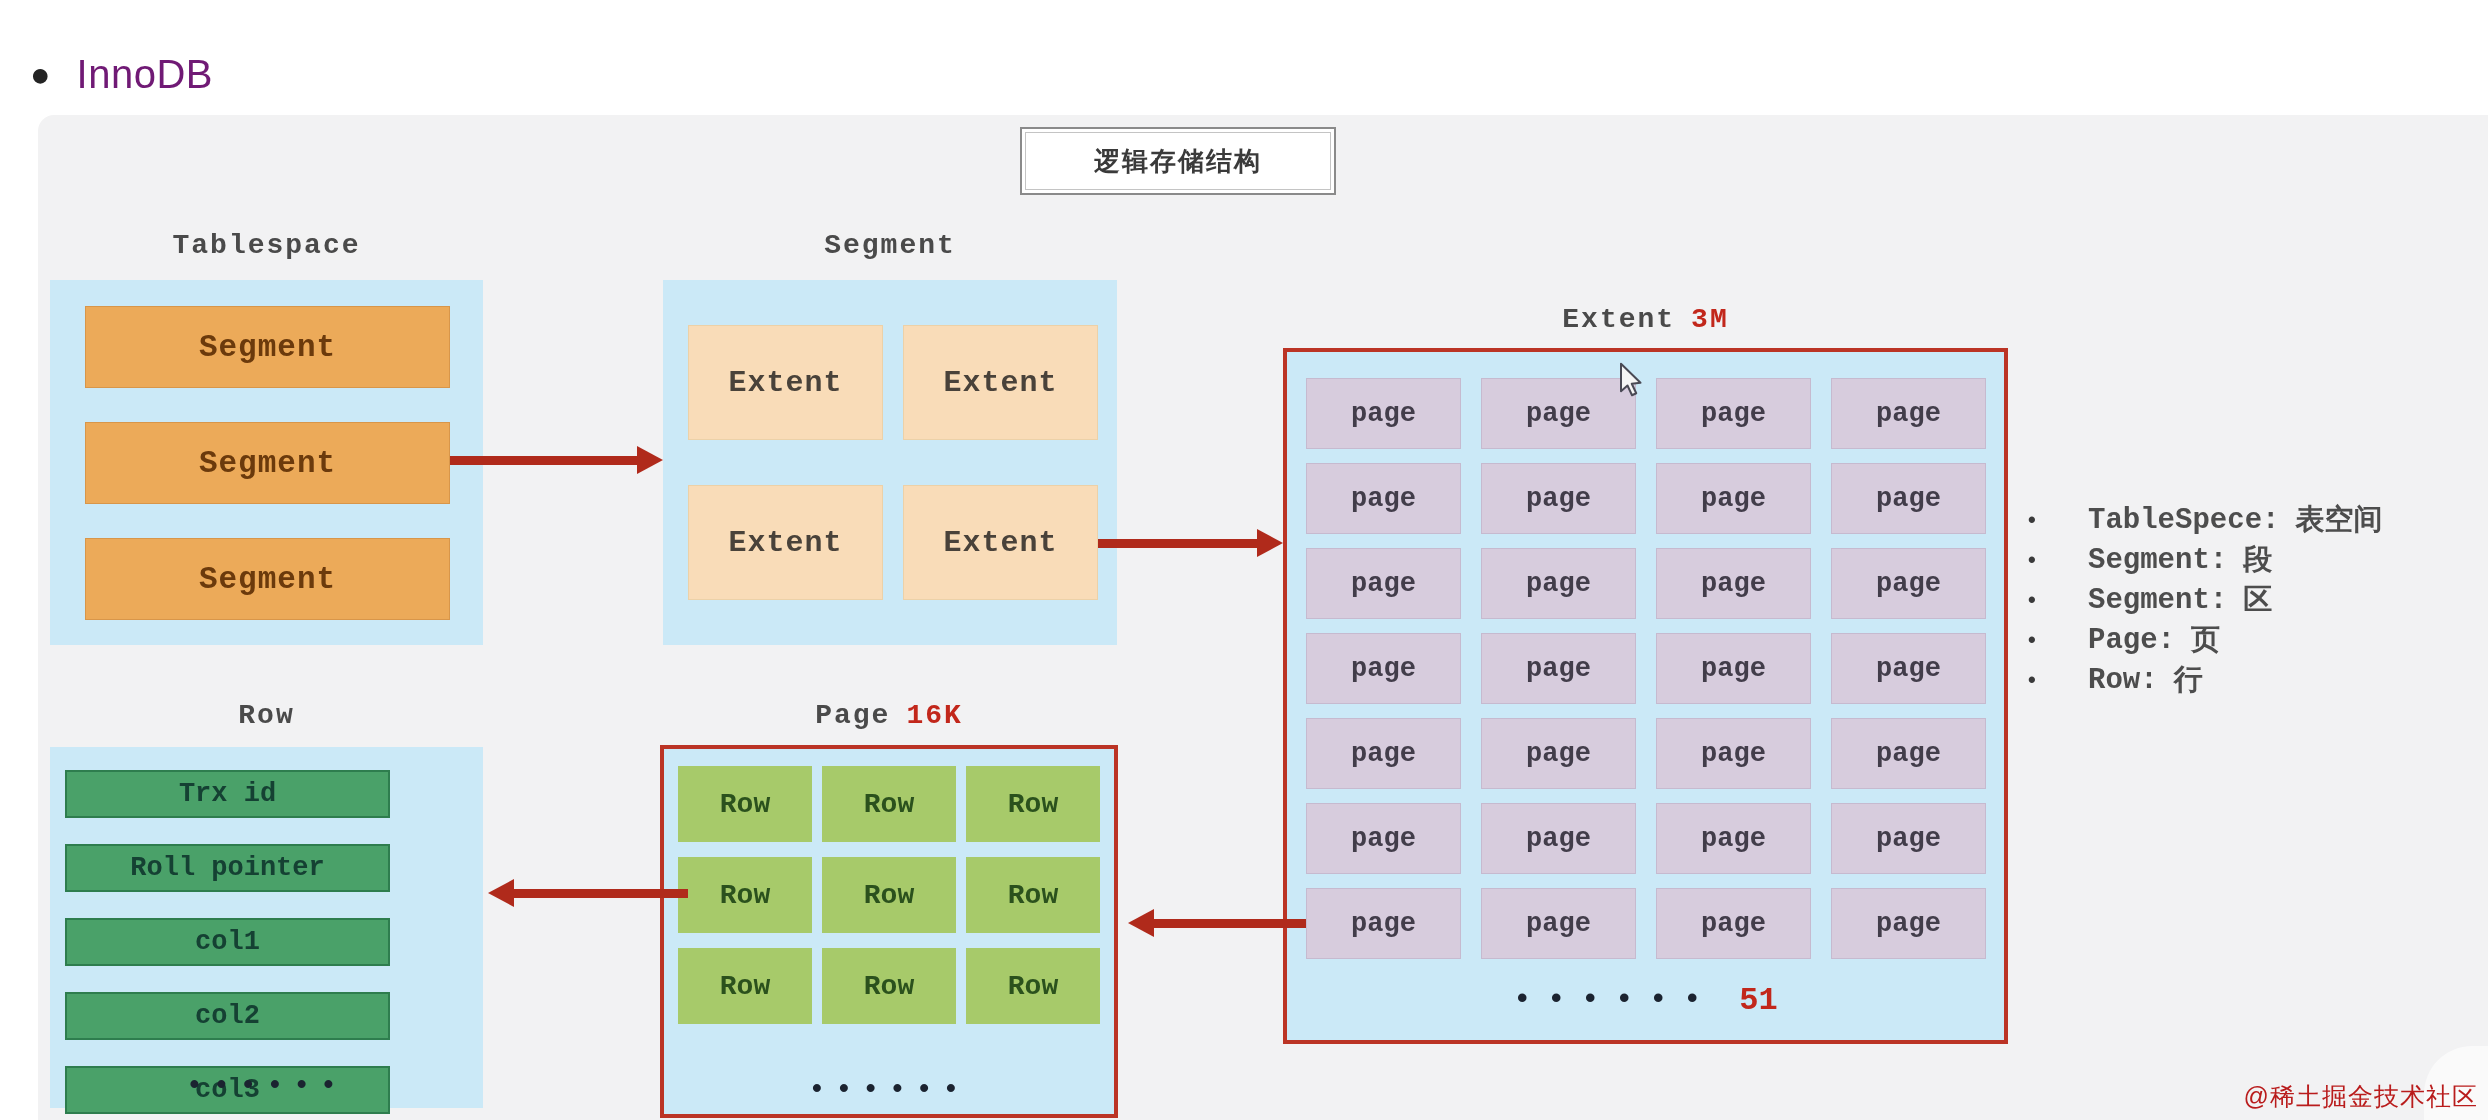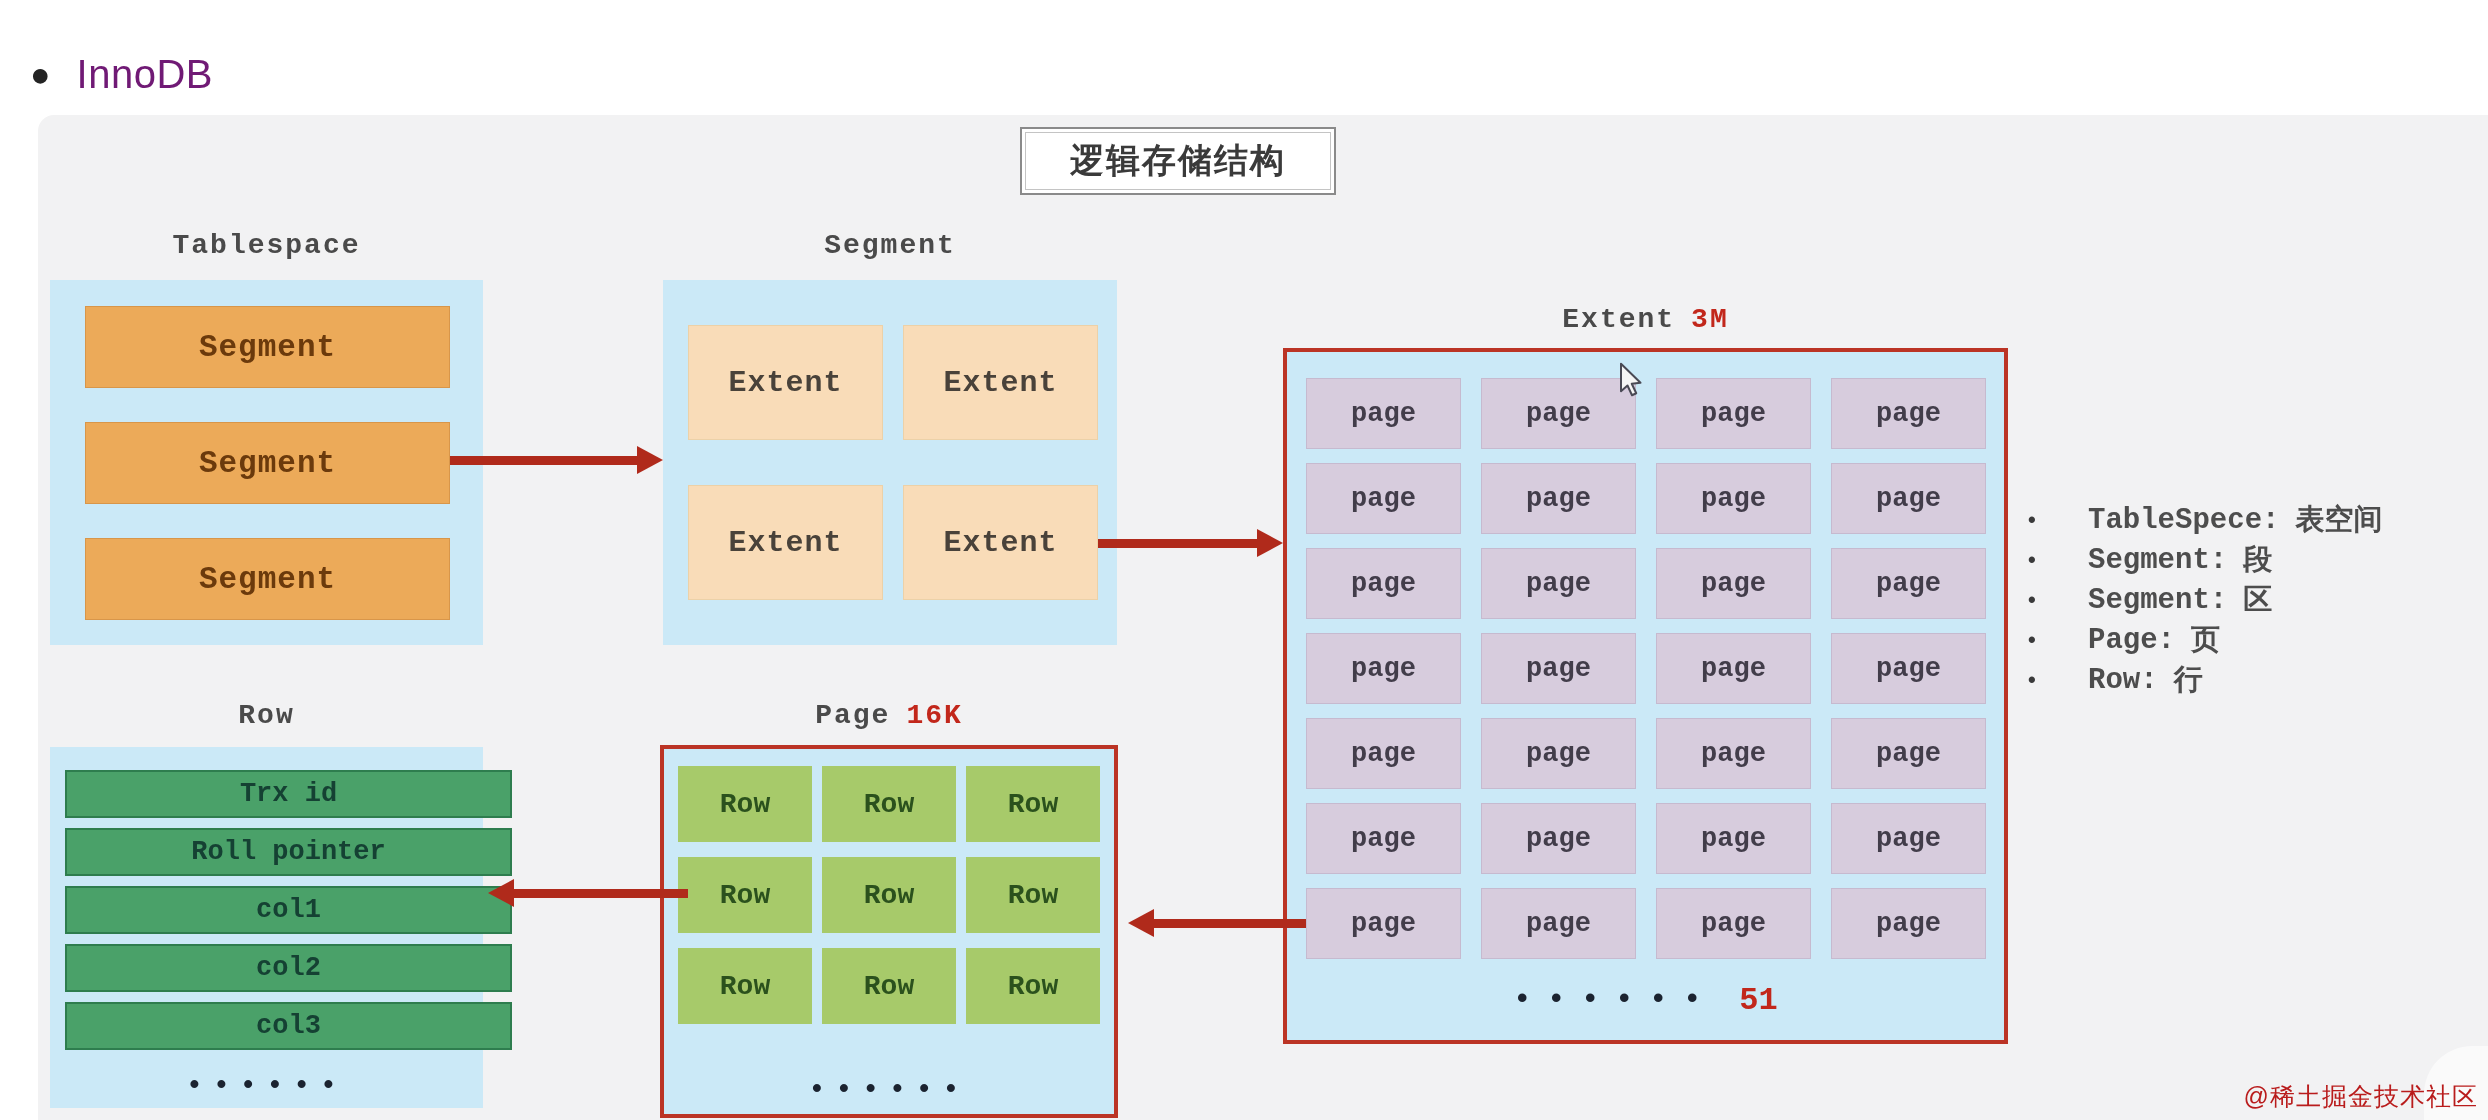--- a/index.html
+++ b/index.html
@@ -20,21 +20,21 @@
 
   .heading{position:absolute;left:30px;top:50px;display:flex;align-items:center;gap:26px}
   .heading-bullet{font-size:34px;line-height:1;color:#242424}
   .heading-title{font:400 40px/1.2 var(--sans);color:#701a75;letter-spacing:.5px}
 
   .panel{position:absolute;left:38px;top:115px;width:2450px;height:1005px;background:var(--panel-gray);border-radius:16px 0 0 0}
 
   .title-box{position:absolute;left:1020px;top:127px;width:316px;height:68px;background:#fff;
     border:2px solid #8a8a8a;outline:1px solid #c4c4c4;outline-offset:-6px;
     display:flex;align-items:center;justify-content:center;
-    font-weight:700;font-size:34px;color:#3a3a3a;letter-spacing:2px}
+    font-weight:700;font-size:26px;color:#3a3a3a;letter-spacing:2px}
 
   .sec-label{position:absolute;text-align:center;font:700 28px var(--mono);color:var(--label-gray);letter-spacing:2px}
   .red-badge{color:var(--badge-red)}
   .sec-label .red-badge{margin-left:16px}
 
   .blue-box{position:absolute;background:var(--container-blue)}
   .red-box{position:absolute;background:var(--container-blue);border:4px solid var(--red-border)}
 
   
   .ts-label{left:50px;top:230px;width:433px}
@@ -67,21 +67,21 @@
   .pg-grid{position:absolute;left:678px;top:766px;display:grid;grid-template-columns:repeat(3,134px);grid-auto-rows:76px;gap:15px 10px}
   .row-cell{background:var(--rowcell-green);display:flex;align-items:center;justify-content:center;
     font:700 28px var(--mono);color:var(--rowcell-text)}
   .pg-dots{left:660px;top:1068px;width:458px;height:44px}
   .pg-dots .dots,.rw-dots .dots{letter-spacing:10px;font-size:28px}
 
   
   .rw-label{left:50px;top:700px;width:433px}
   .rw-box{left:50px;top:747px;width:433px;height:361px}
   .rw-bars{position:absolute;left:65px;top:770px}
-  .row-field{width:447px;height:48px;margin-bottom:10px;background:var(--row-green);border:2px solid var(--row-green-border);
+  .row-field{width:325px;height:48px;margin-bottom:26px;background:var(--row-green);border:2px solid var(--row-green-border);
     display:flex;align-items:center;justify-content:center;font:700 27px var(--mono);color:var(--row-text)}
   .rw-dots{left:50px;top:1066px;width:433px;height:40px}
 
   
   .legend{position:absolute;left:2028px;top:500px}
   .lg-item{display:flex;align-items:center;height:40px;font:700 29px var(--mono);color:#4d4d4d;white-space:nowrap}
   .lg-bullet{width:60px;font-size:22px;color:#3a3a3a;font-family:var(--sans)}
   .lg-term{margin-right:16px}
 
   

